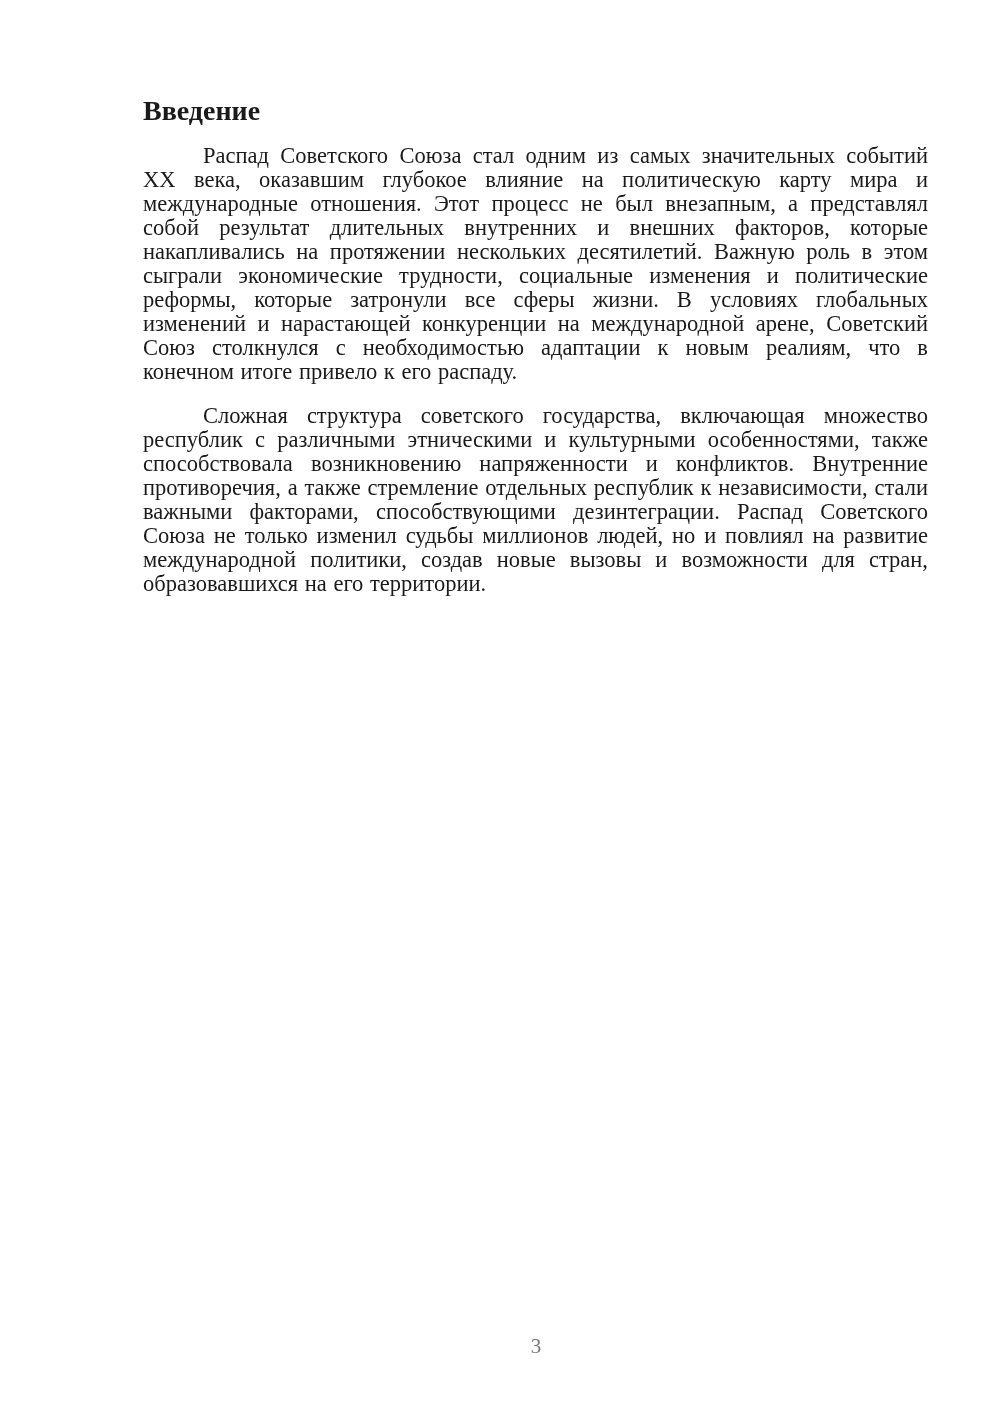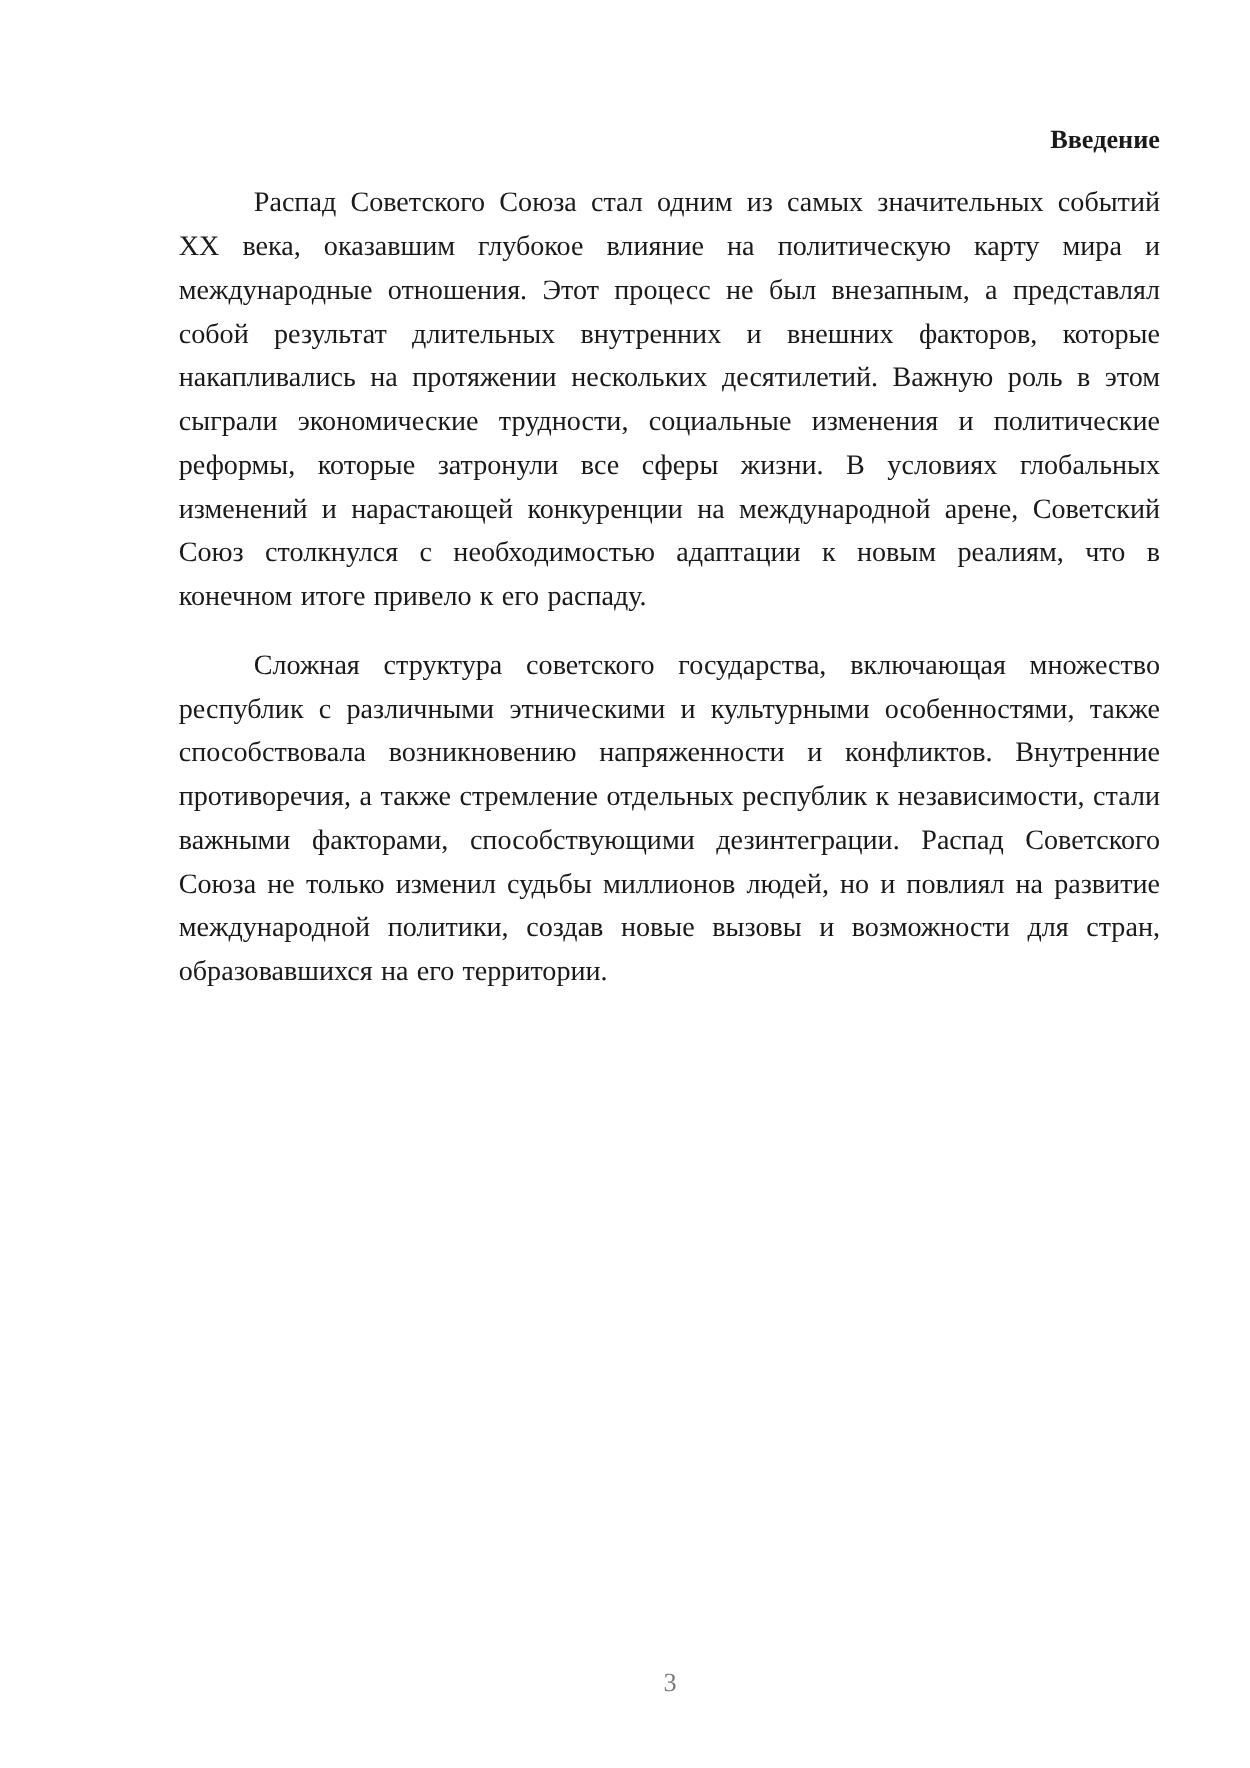--- a/index.html
+++ b/index.html
@@ -22,31 +22,31 @@
   }
   .content {
     position: absolute;
     left: 143px;
     top: 94px;
     width: 785px;
     font-family: "Liberation Serif", "DejaVu Serif", serif;
     color: #1a1a1a;
   }
   .heading {
-    text-align: right;
+    text-align: left;
     font-weight: bold;
-    font-size: 21px;
+    font-size: 28px;
     line-height: 34px;
     margin: 0 0 1px 0;
     padding-left: 0;
     letter-spacing: 0px;
   }
   .para {
     font-size: 22.5px;
-    line-height: 35px;
+    line-height: 24px;
     text-align: justify;
     text-indent: 60px;
     margin: 16px 0 20px 0;
     word-spacing: 1px;
   }
   .page-number {
     position: absolute;
     left: 0;
     width: 1072px;
     top: 1334px;

